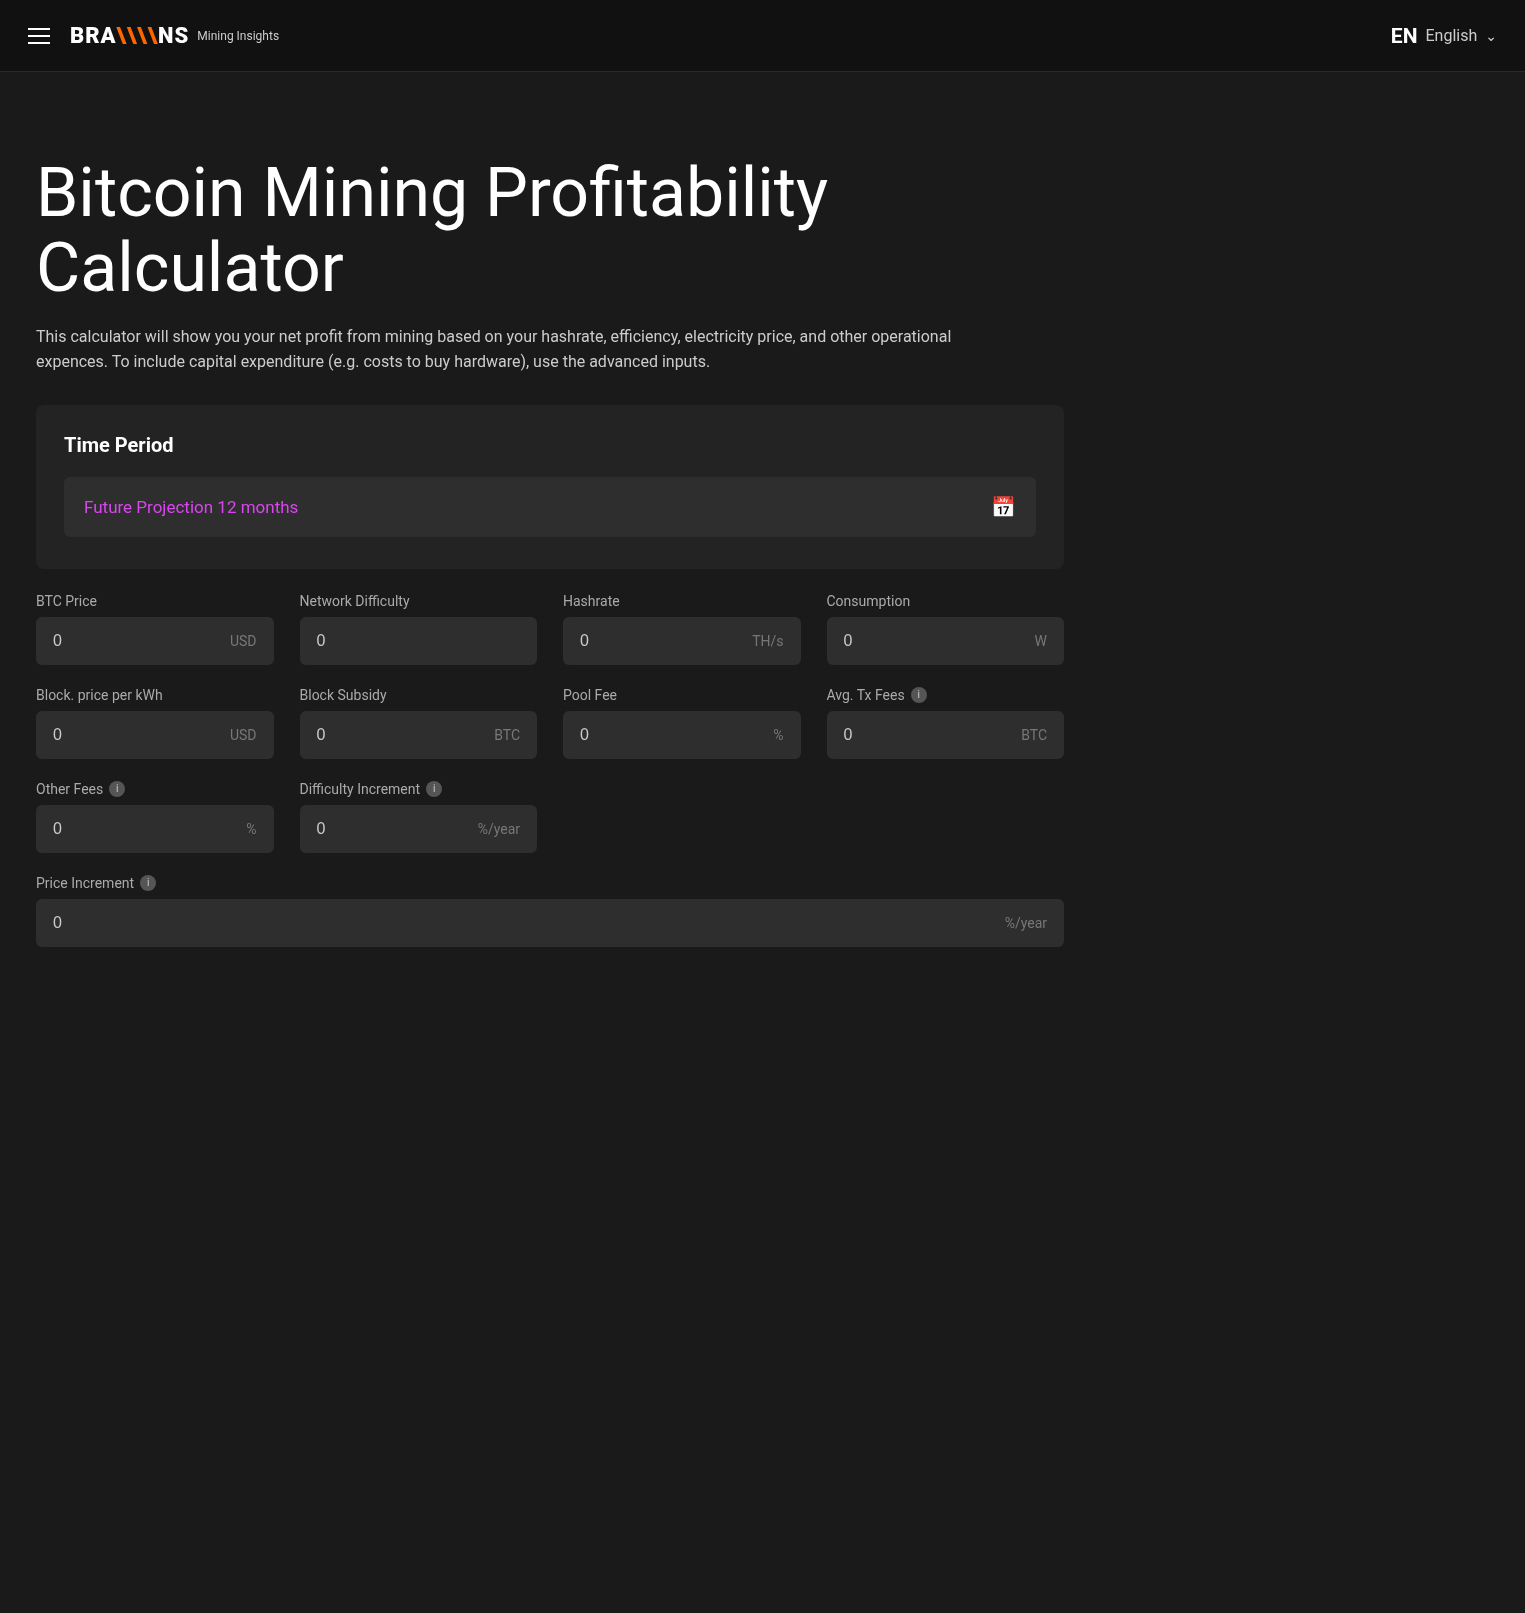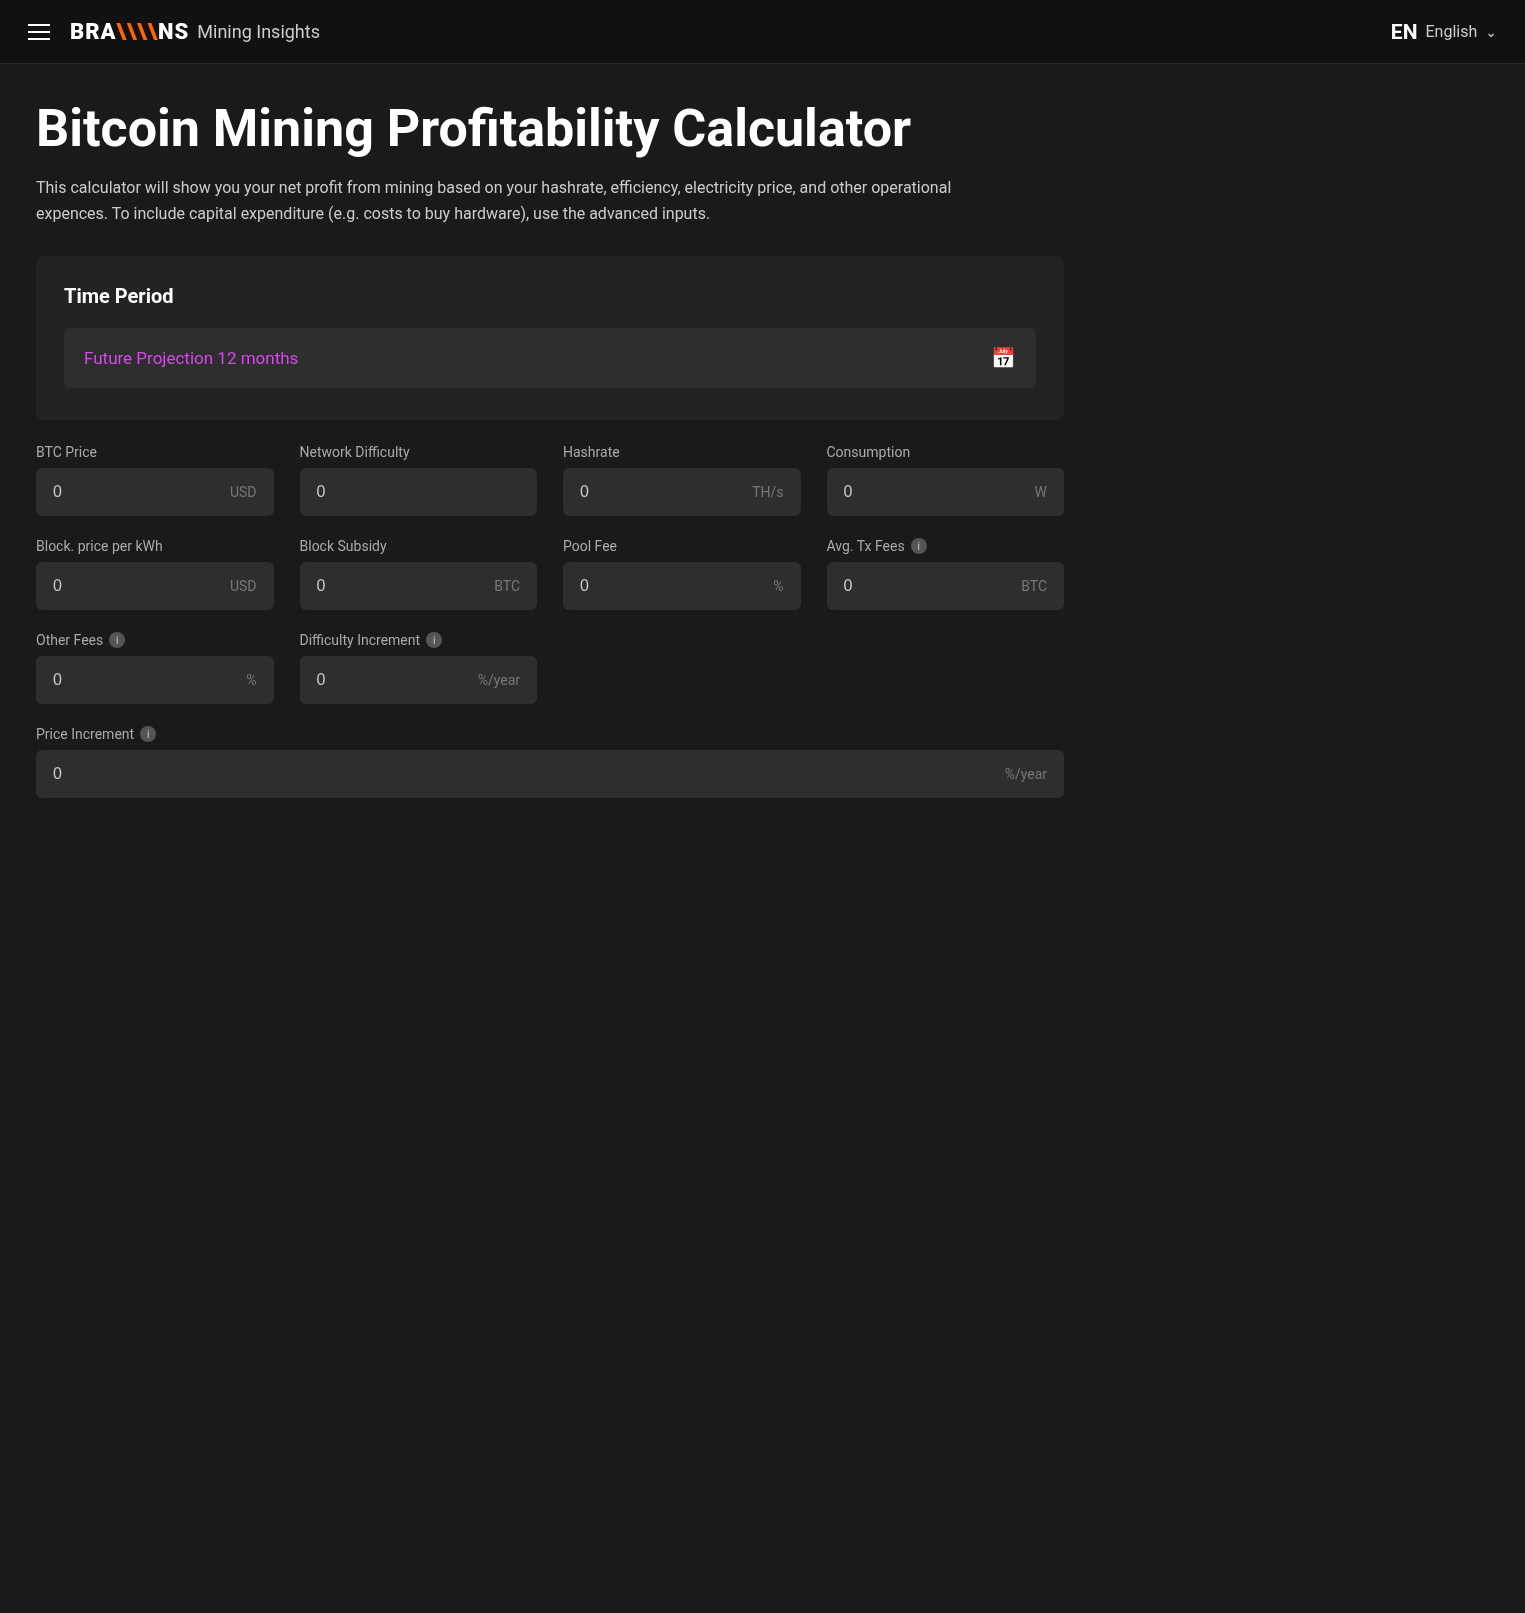--- a/index.html
+++ b/index.html
@@ -11,21 +11,21 @@
       width: 1525px;
     }
 
     
     .navbar {
       background-color: #111111;
       display: flex;
       align-items: center;
       justify-content: space-between;
       padding: 0 28px;
-      height: 64px;
+      height: 72px;
       border-bottom: 1px solid #2a2a2a;
     }
     .navbar-left {
       display: flex;
       align-items: center;
       gap: 20px;
     }
     .hamburger {
       display: flex;
       flex-direction: column;
@@ -46,21 +46,21 @@
     .brand-logo {
       font-weight: 900;
       font-size: 22px;
       letter-spacing: 1px;
       color: #fff;
     }
     .brand-logo .slash {
       color: #ff6600;
     }
     .brand-subtitle {
-      font-size: 18px;
+      font-size: 12px;
       color: #cccccc;
       font-weight: 400;
     }
     .navbar-right {
       display: flex;
       align-items: center;
       gap: 8px;
       cursor: pointer;
     }
     .lang-code {
@@ -77,25 +77,26 @@
       color: #cccccc;
     }
 
     
     .main-content {
       padding: 36px 36px 36px 36px;
       max-width: 1100px;
     }
 
     .page-title {
-      font-size: 52px;
-      font-weight: 700;
+      font-size: 68px;
+      font-weight: 400;
       color: #ffffff;
       line-height: 1.1;
       margin-bottom: 18px;
+      margin-top: 48px;
     }
 
     .page-description {
       font-size: 16px;
       color: #cccccc;
       line-height: 1.6;
       margin-bottom: 30px;
       max-width: 920px;
     }
 

